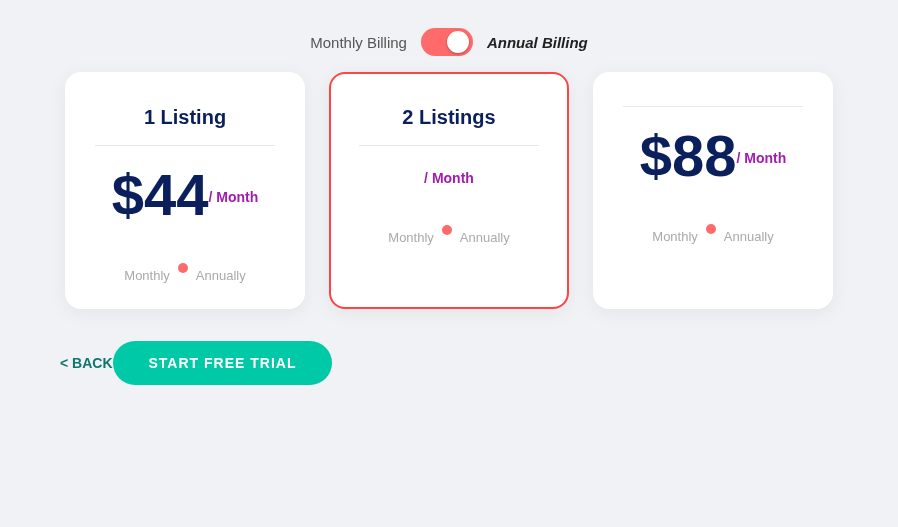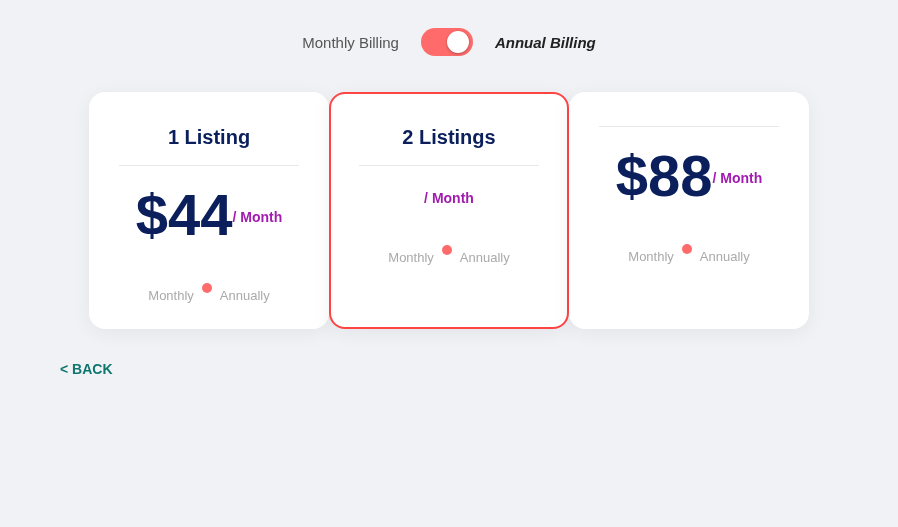--- a/index.html
+++ b/index.html
@@ -14,22 +14,22 @@
       align-items: center;
       justify-content: flex-start;
       overflow: hidden;
     }
 
     .top-bar {
       width: 100%;
       display: flex;
       justify-content: center;
       align-items: center;
-      padding: 28px 0 36px;
-      gap: 22px;
+      padding: 28px 0 16px;
+      gap: 14px;
     }
 
     .billing-label {
       font-size: 15px;
       color: #555;
       font-weight: 400;
     }
 
     .billing-label.active {
       color: #222;
@@ -59,20 +59,21 @@
       width: 22px;
       height: 22px;
       background: white;
       border-radius: 50%;
       box-shadow: 0 1px 3px rgba(0,0,0,0.3);
     }
 
     
     .cards-container {
       display: flex;
+      gap: 24px;
       justify-content: center;
       align-items: stretch;
       padding: 0 40px;
       width: 100%;
     }
 
     .card {
       background: white;
       border-radius: 16px;
       padding: 32px 28px 24px;
@@ -231,14 +232,15 @@
       <span class="billing-opt">Monthly</span>
       <div class="dot-indicator"></div>
       <span class="billing-opt">Annually</span>
     </div>
   </div>
 
 </div>
 
 <div class="bottom-bar">
   <span class="back-link">&lt; BACK</span>
+  <button class="start-btn">START FREE TRIAL</button>
   <div class="spacer"></div>
 </div>
 
 </body></html>

